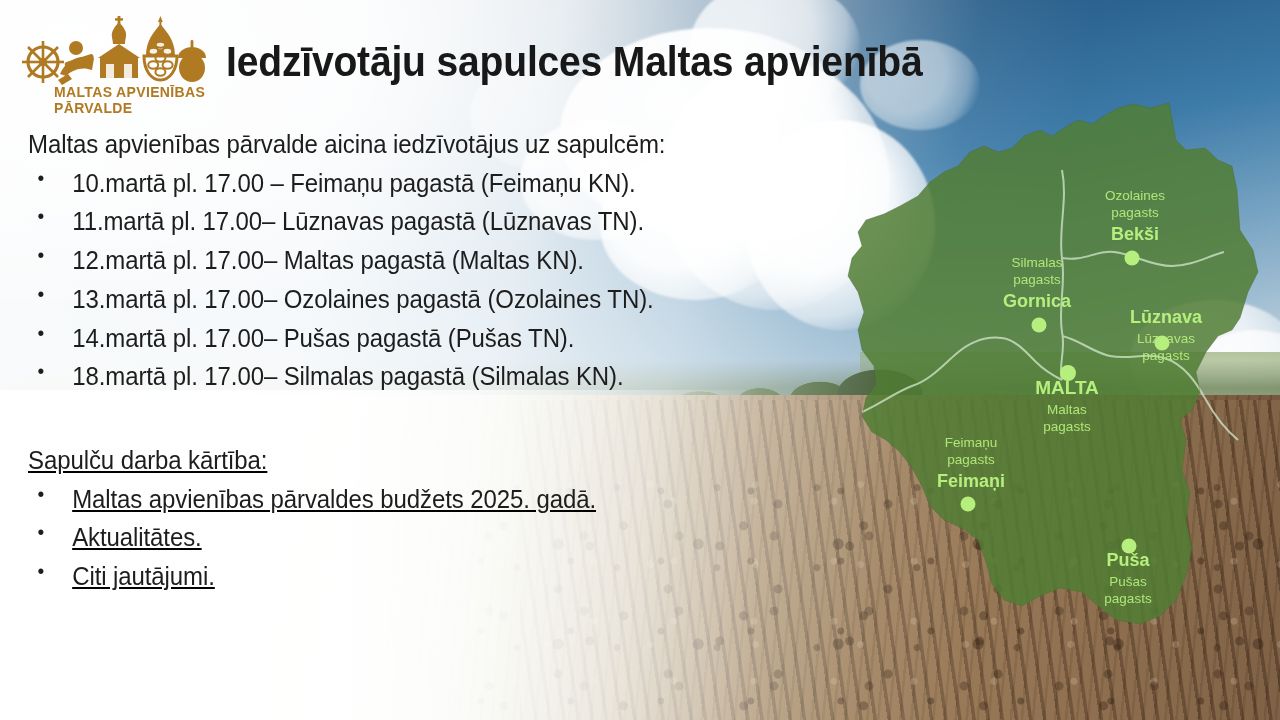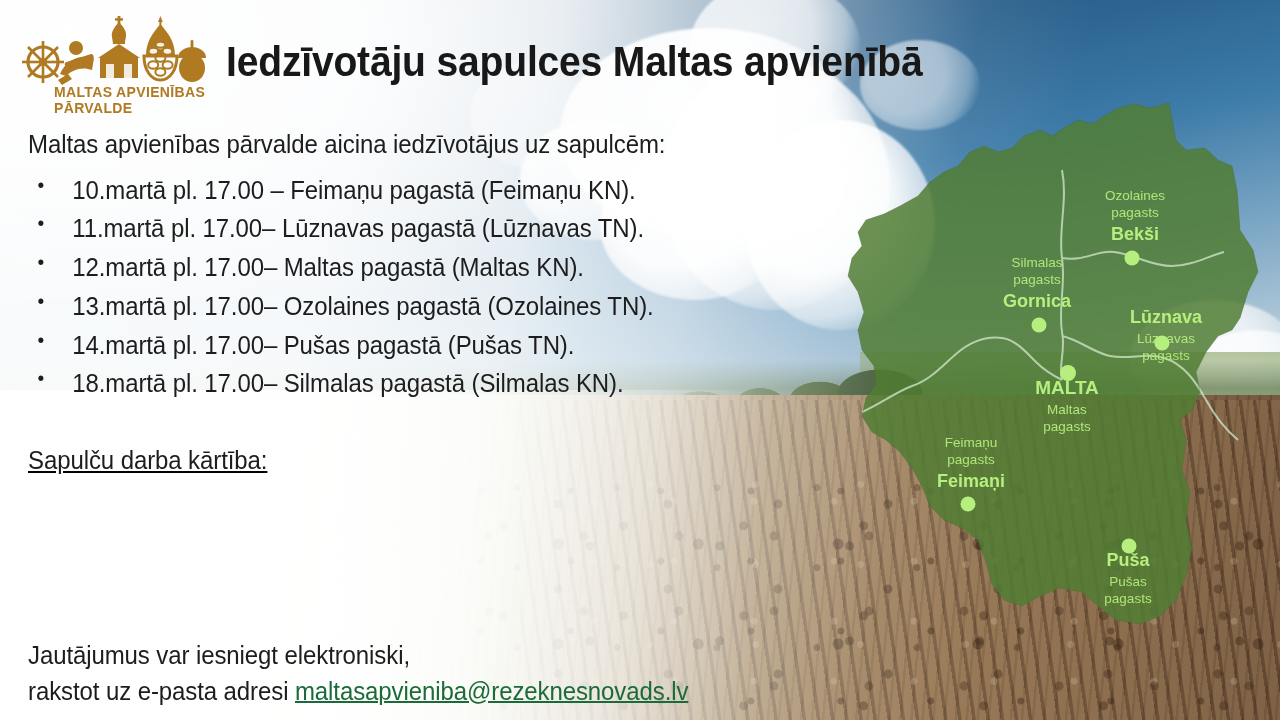--- a/index.html
+++ b/index.html
@@ -150,21 +150,21 @@
     transform:scaleX(.93); transform-origin:left center;
   }
 
   .body-block { position:absolute; left:28px; top:128px; width:860px; }
   .lead, .sub-lead {
     font-size:25px; color:#1d1d1d; line-height:1.34;
     letter-spacing:-.1px;
     transform:scaleX(.96); transform-origin:left center;
     white-space:nowrap;
   }
-  ul.items { list-style:none; margin-top:9px; }
+  ul.items { list-style:none; margin-top:2px; }
   ul.items li {
     font-size:25px; color:#1d1d1d; line-height:1.55;
     padding-left:46px; position:relative;
     letter-spacing:-.1px;
     transform:scaleX(.96); transform-origin:left center;
     white-space:nowrap;
   }
   ul.items li::before {
     content:"•"; position:absolute; left:10px; top:-1px;
     font-size:20px; color:#1d1d1d;
@@ -382,20 +382,21 @@
         <li>11.martā pl. 17.00– Lūznavas pagastā (Lūznavas TN).</li>
         <li>12.martā pl. 17.00– Maltas pagastā (Maltas KN).</li>
         <li>13.martā pl. 17.00– Ozolaines pagastā (Ozolaines TN).</li>
         <li>14.martā pl. 17.00– Pušas pagastā (Pušas TN).</li>
         <li>18.martā pl. 17.00– Silmalas pagastā (Silmalas KN).</li>
       </ul>
   </div>
 
   <div class="agenda-block">
     <div class="sub-lead">Sapulču darba kārtība:</div>
+    <ul class="items" id="agenda-list">
+        <li>Maltas apvienības pārvaldes budžets 2025. gadā.</li>
+        <li>Aktualitātes.</li>
+        <li>Citi jautājumi.</li>
+      </ul>
   </div>
 
-  <div class="footer-block">
-    <div class="footer-line">Jautājumus var iesniegt elektroniski,</div>
-    <div class="footer-line"><span>rakstot uz e-pasta adresi </span><a class="mail" href="#">maltasapvieniba@rezeknesnovads.lv</a></div>
-  </div>
 
 </div>
 
 </body></html>

